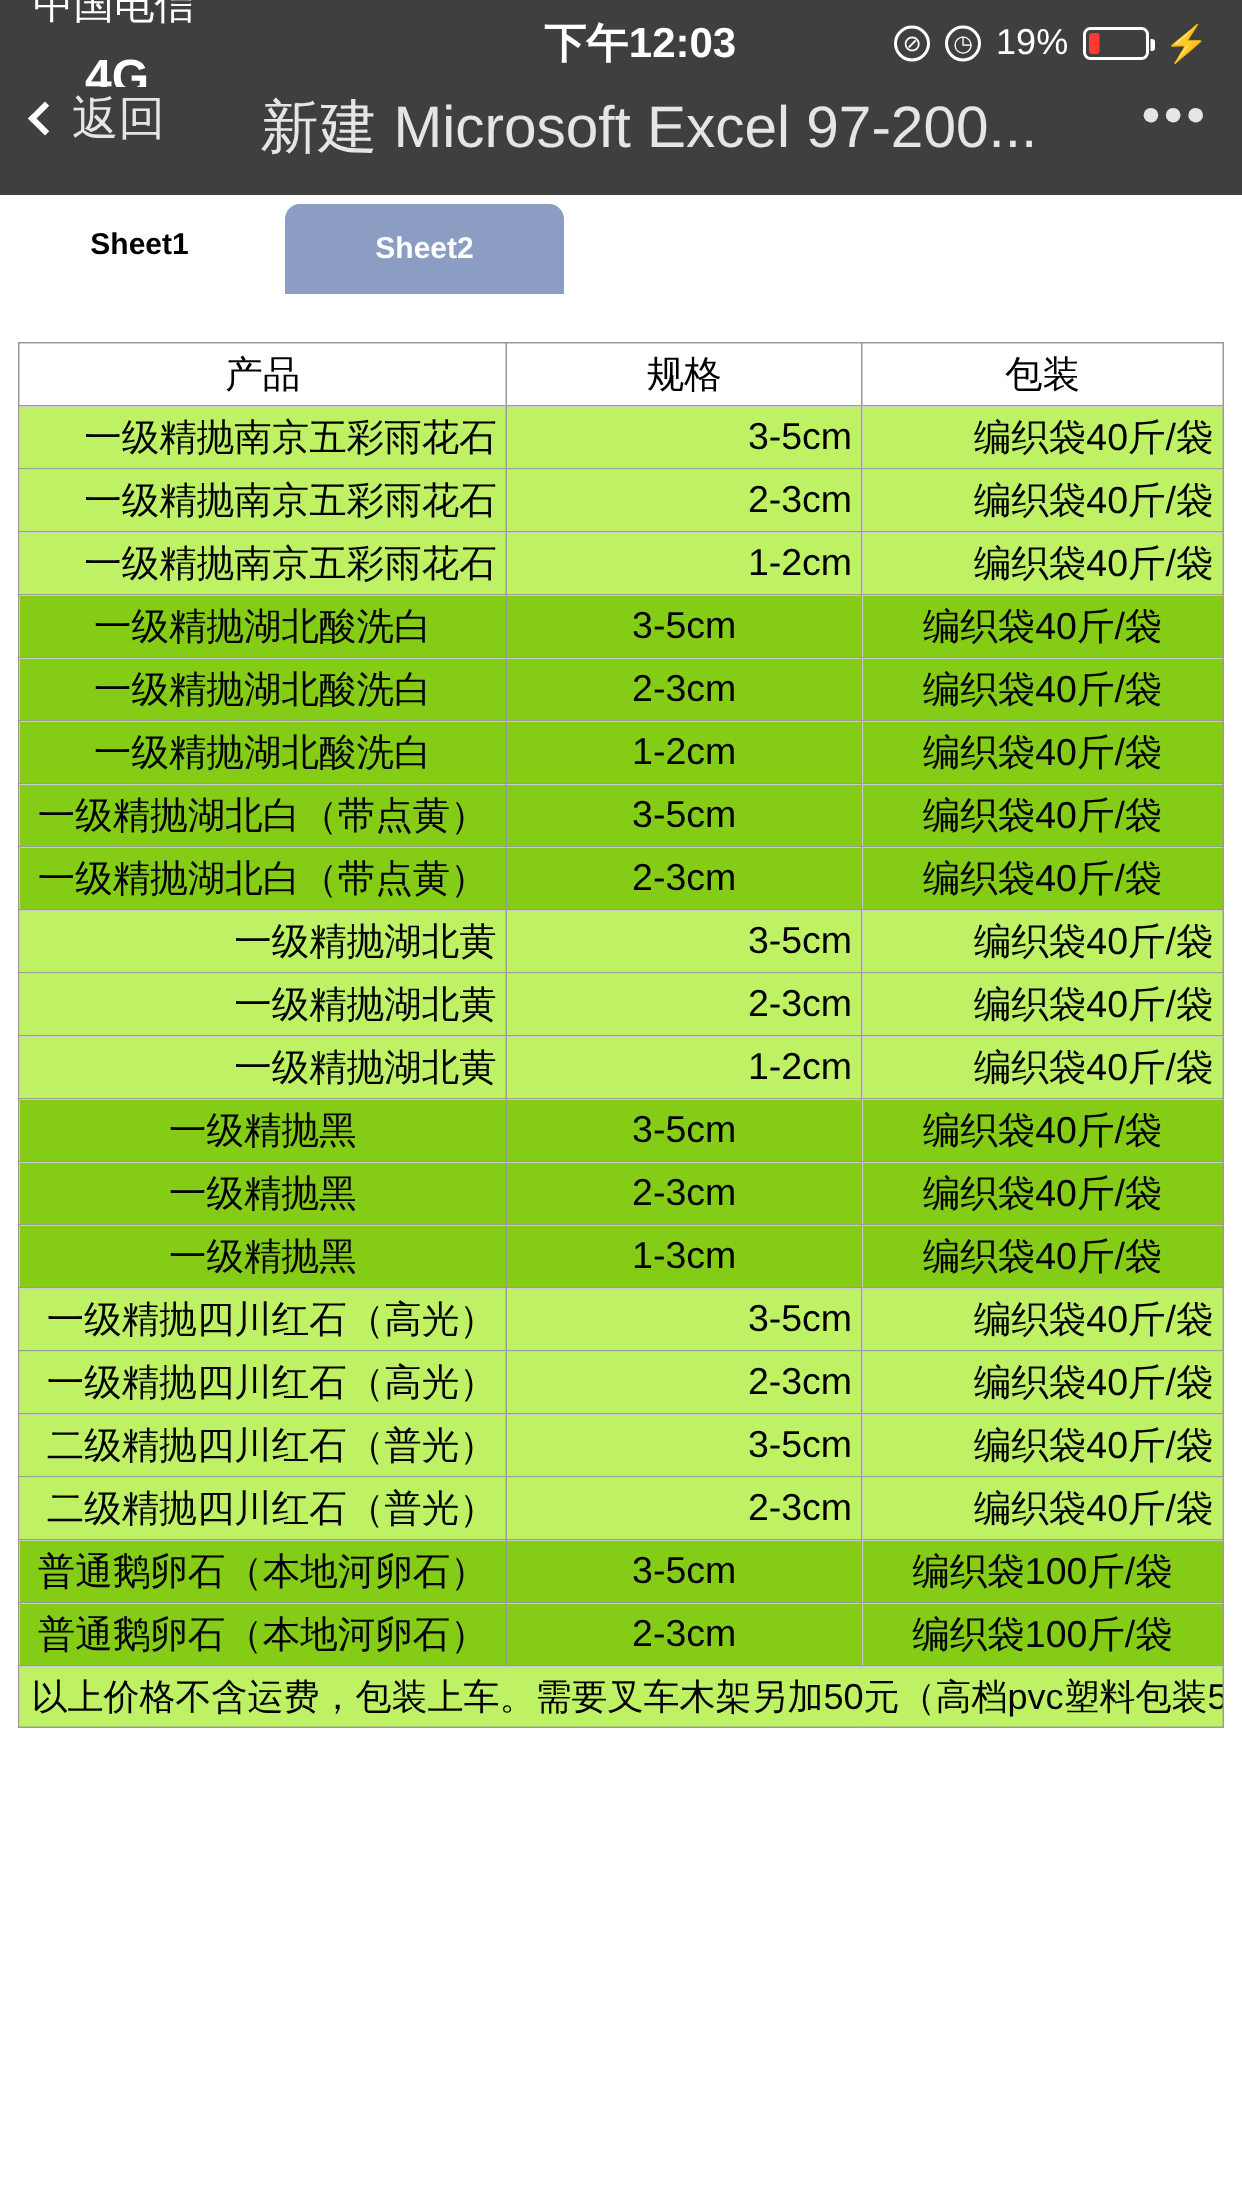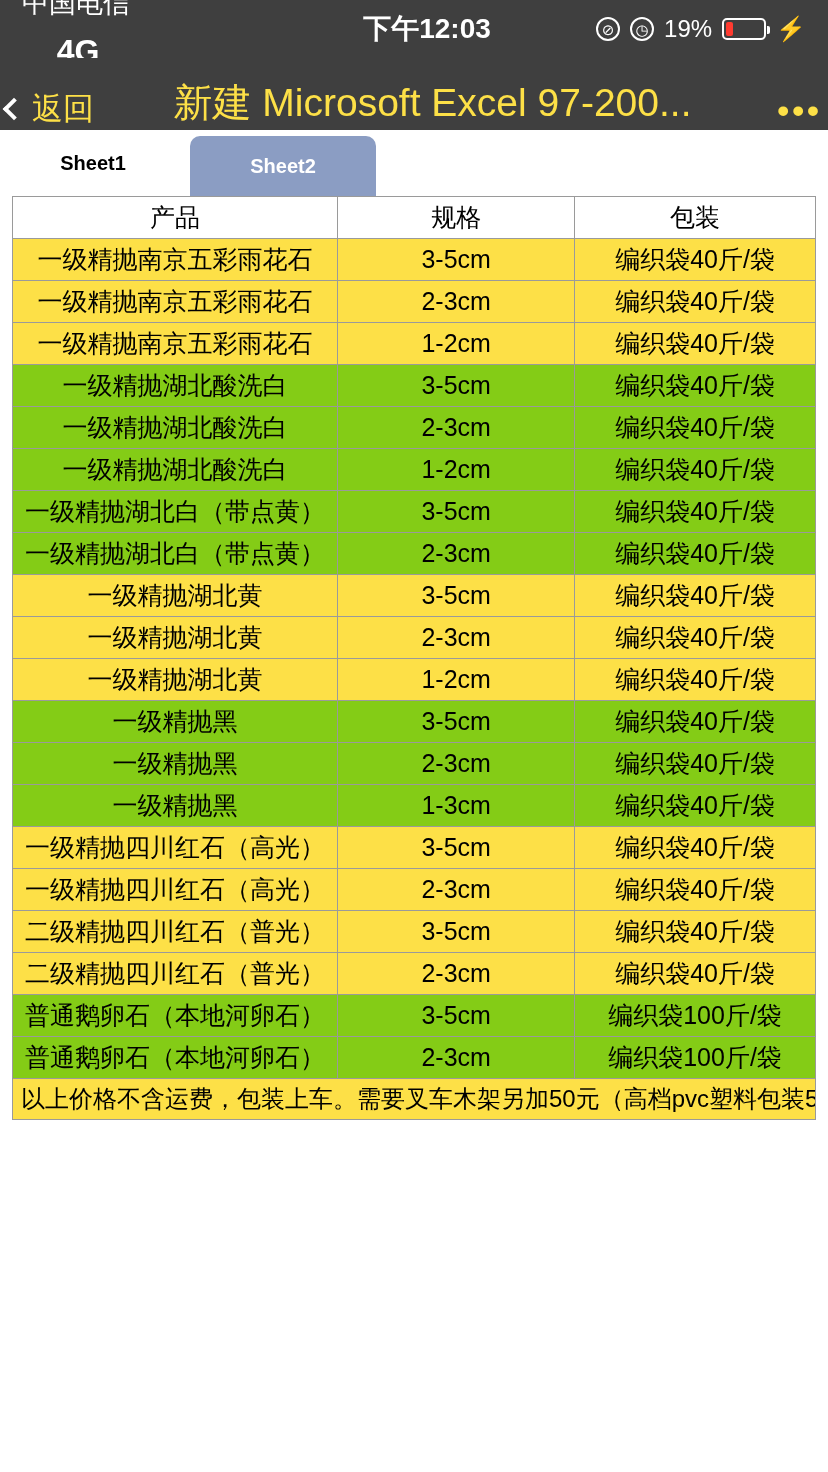--- a/index.html
+++ b/index.html
@@ -54,24 +54,24 @@
   .batt span {
     position: absolute; left: 2px; top: 2px; bottom: 2px;
     width: 19%; background: #ff3b30; border-radius: 2px; display: block;
   }
   .bolt { font-size: 24px; }
 
   
   .navbar {
     height: 72px;
     background: #3f3f3f;
-    color: #fde047;
+    color: #e5e5e5;
     display: flex;
-    align-items: flex-end;
-    padding: 0 6px;
+    align-items: flex-start;
+    padding: 0 22px;
     position: relative;
   }
   .back { display: flex; align-items: center; gap: 6px; font-size: 31px; }
   .chev {
     display: inline-block; width: 16px; height: 16px;
     border-left: 4px solid #fff; border-bottom: 4px solid #fff;
     transform: rotate(45deg); margin-right: 4px;
   }
   .nav-title {
     position: absolute; left: 150px; right: 113px;
@@ -94,42 +94,42 @@
     min-width: 186px;
     display: flex; align-items: center; justify-content: center;
     font-size: 20px; font-weight: bold;
     border-radius: 10px 10px 0 0;
     margin-right: 4px;
   }
   .tab.active { background: #ffffff; color: #000000; height: 66px; }
   .tab.inactive { background: #8b9dc3; color: #ffffff; }
 
   
-  .sheet { padding: 0 12px; }
+  .sheet { padding: 0 12px; margin-top: 32px; }
   table {
     width: 100%;
     border-collapse: collapse;
     table-layout: fixed;
     font-size: 25px;
   }
   td, th {
     border: 1px solid #9a9a9a;
     height: 36px;
     padding: 4px 6px;
     text-align: center;
     white-space: nowrap;
     overflow: hidden;
     font-weight: normal;
     color: #000;
   }
   col.c0 { width: 40.5%; }
   col.c1 { width: 29.5%; }
   col.c2 { width: 30%; }
   tr.hl td { background: #84cc16; }
-  tr.plain td { background: #fde047; }
+  tr.plain td { background: #bef264; text-align: right; }
   td.note {
     text-align: left;
     font-size: 24px;
     padding-left: 8px;
   }
 </style>
 </head>
 <body>
 
 <div class="statusbar">

